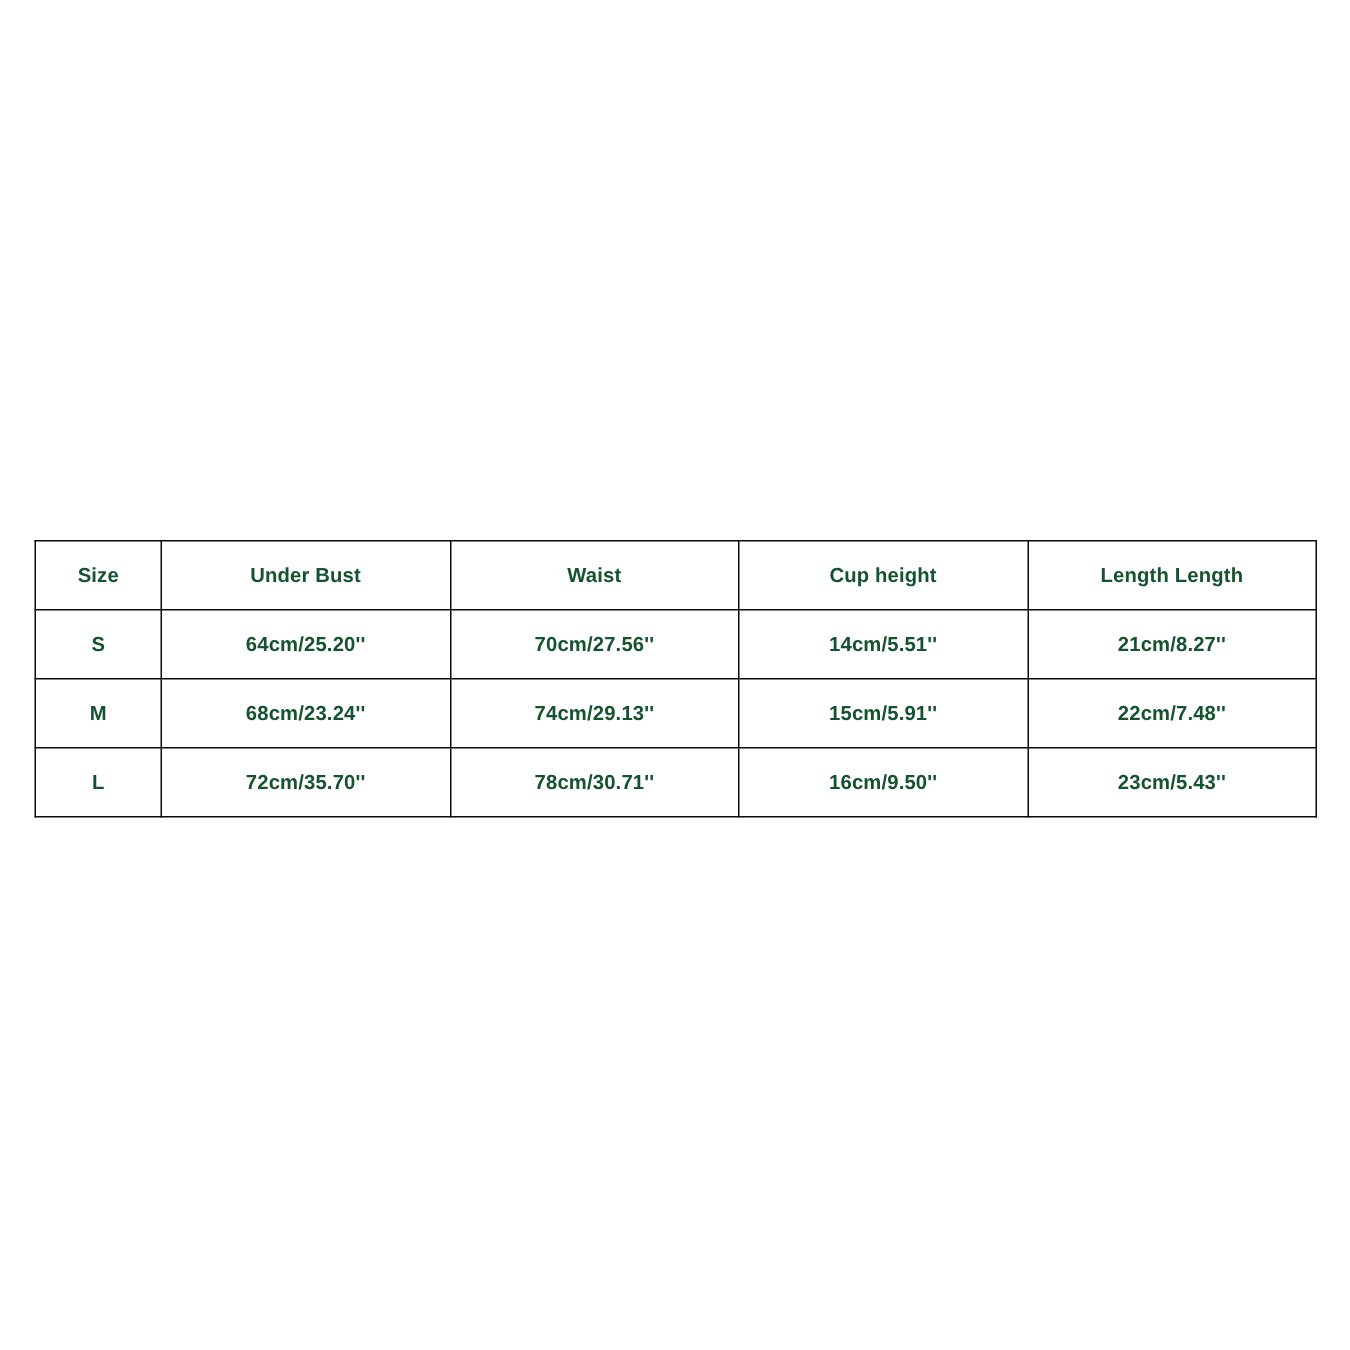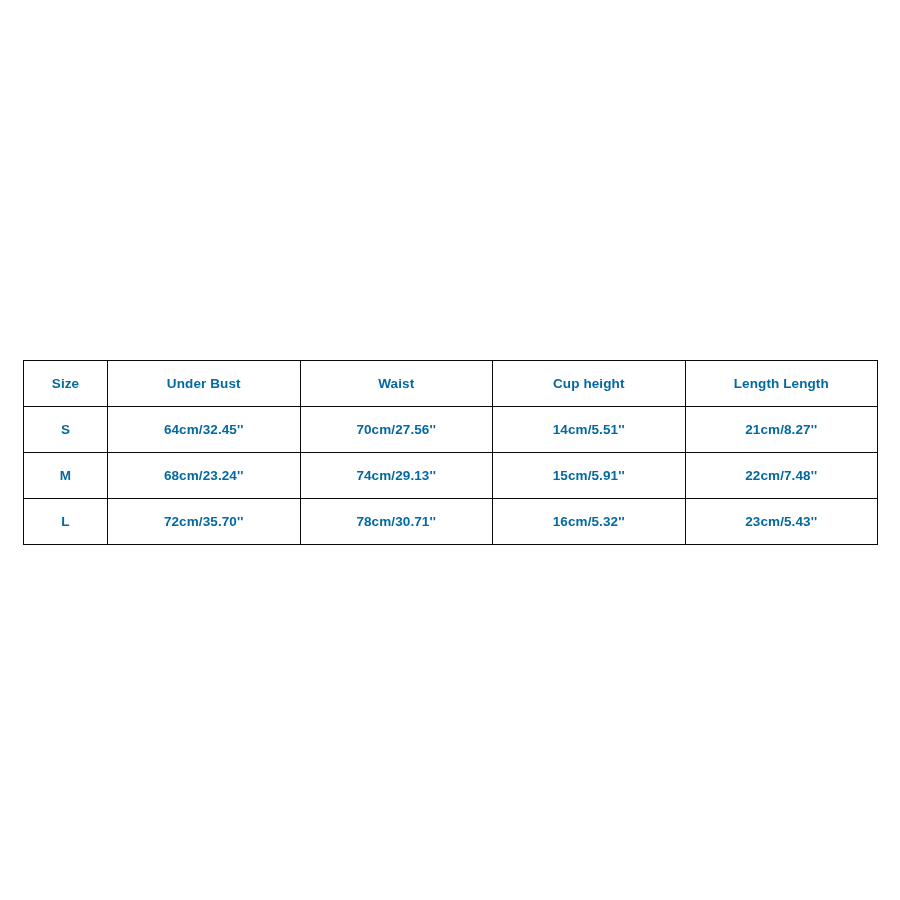--- a/index.html
+++ b/index.html
@@ -23,21 +23,21 @@
   table.size-chart {
     border-collapse: collapse;
     width: 100%;
     table-layout: fixed;
   }
   table.size-chart th,
   table.size-chart td {
     border: 1px solid #0a0a0a;
     text-align: center;
     vertical-align: middle;
-    color: #0369a1;
+    color: #14532d;
     font-size: 13.5px;
     font-weight: bold;
     height: 45px;
     padding: 0 4px;
     background: #ffffff;
     letter-spacing: 0.1px;
   }
   table.size-chart col.c-size { width: 84px; }
   table.size-chart col.c-wide { width: 192.5px; }
   table.size-chart th {
@@ -64,34 +64,34 @@
         <th>Size</th>
         <th>Under Bust</th>
         <th>Waist</th>
         <th>Cup height</th>
         <th>Length Length</th>
       </tr>
     </thead>
     <tbody>
       <tr>
         <td class="size-cell">S</td>
-        <td>64cm/32.45''</td>
+        <td>64cm/25.20''</td>
         <td>70cm/27.56''</td>
         <td>14cm/5.51''</td>
         <td>21cm/8.27''</td>
       </tr>
       <tr>
         <td class="size-cell">M</td>
         <td>68cm/23.24''</td>
         <td>74cm/29.13''</td>
         <td>15cm/5.91''</td>
         <td>22cm/7.48''</td>
       </tr>
       <tr>
         <td class="size-cell">L</td>
         <td>72cm/35.70''</td>
         <td>78cm/30.71''</td>
-        <td>16cm/5.32''</td>
+        <td>16cm/9.50''</td>
         <td>23cm/5.43''</td>
       </tr>
     </tbody>
   </table>
 </div>
 
 </body></html>

